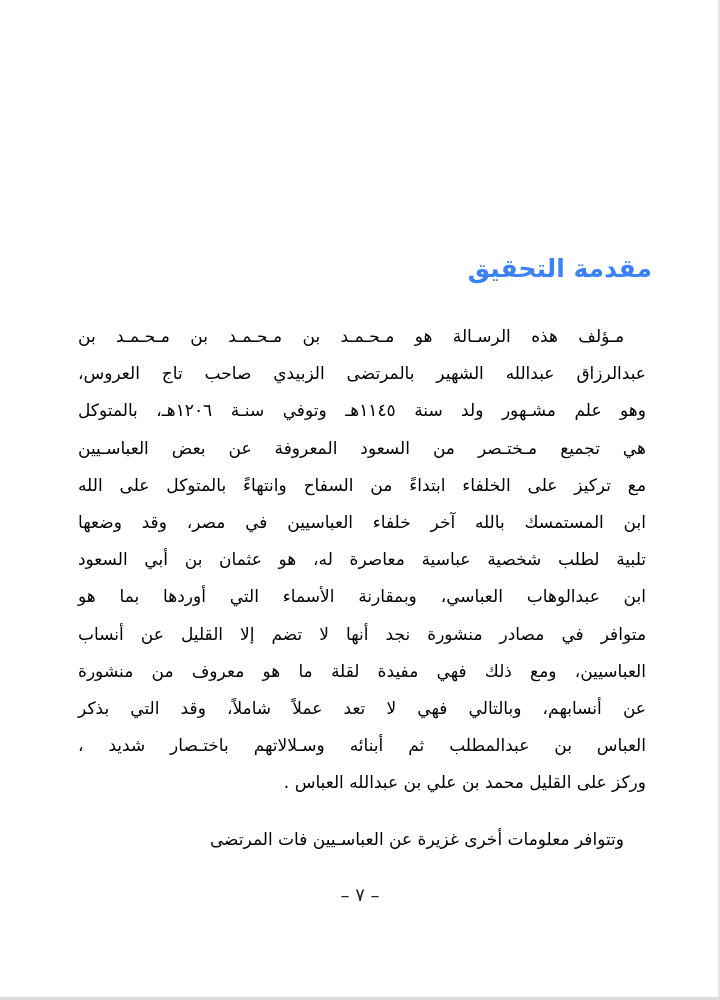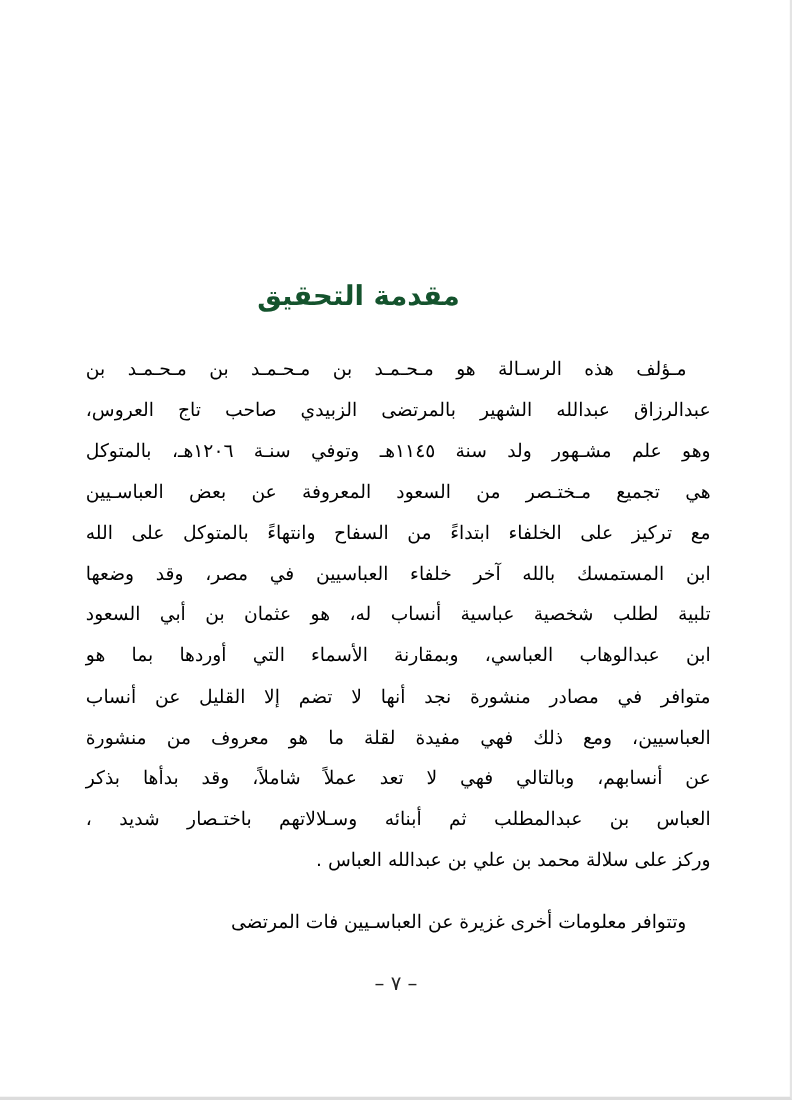--- a/index.html
+++ b/index.html
@@ -22,27 +22,26 @@
       height: 997px;
       background: #ffffff;
       border-right: 2px solid #e4e4e4;
       border-bottom: 3px solid #dcdcdc;
     }
     .title {
       position: absolute;
       top: 252px;
       left: 0;
       width: 652px;
-      text-align: center;
       direction: rtl;
       font-family: "DejaVu Sans", sans-serif;
       font-weight: bold;
       font-size: 25px;
       line-height: 34px;
-      color: #14532d;
+      color: #3b82f6;
     }
     .body-text {
       position: absolute;
       top: 318px;
       left: 78px;
       width: 568px;
       direction: rtl;
       font-family: "DejaVu Sans", sans-serif;
       font-size: 17px;
       line-height: 37.2px;
@@ -85,24 +84,24 @@
 <div class="page">
   <div class="title">مقدمة التحقيق</div>
 
   <div class="body-text">
     <span class="line first">مـؤلف هذه الرسـالة هو مـحـمـد بن مـحـمـد بن مـحـمـد بن</span>
     <span class="line">عبدالرزاق عبدالله الشهير بالمرتضى الزبيدي صاحب تاج العروس،</span>
     <span class="line">وهو علم مشـهور ولد سنة ١١٤٥هـ وتوفي سنـة ١٢٠٦هـ، بالمتوكل</span>
     <span class="line">هي تجميع مـختـصر من السعود المعروفة عن بعض العباسـيين</span>
     <span class="line">مع تركيز على الخلفاء ابتداءً من السفاح وانتهاءً بالمتوكل على الله</span>
     <span class="line">ابن المستمسك بالله آخر خلفاء العباسيين في مصر، وقد وضعها</span>
-    <span class="line">تلبية لطلب شخصية عباسية أنساب له، هو عثمان بن أبي السعود</span>
+    <span class="line">تلبية لطلب شخصية عباسية معاصرة له، هو عثمان بن أبي السعود</span>
     <span class="line">ابن عبدالوهاب العباسي، وبمقارنة الأسماء التي أوردها بما هو</span>
     <span class="line">متوافر في مصادر منشورة نجد أنها لا تضم إلا القليل عن أنساب</span>
     <span class="line">العباسيين، ومع ذلك فهي مفيدة لقلة ما هو معروف من منشورة</span>
-    <span class="line">عن أنسابهم، وبالتالي فهي لا تعد عملاً شاملاً، وقد بدأها بذكر</span>
+    <span class="line">عن أنسابهم، وبالتالي فهي لا تعد عملاً شاملاً، وقد التي بذكر</span>
     <span class="line">العباس بن عبدالمطلب ثم أبنائه وسـلالاتهم باختـصار شديد ،</span>
-    <span class="line short">وركز على سلالة محمد بن علي بن عبدالله العباس .</span>
+    <span class="line short">وركز على القليل محمد بن علي بن عبدالله العباس .</span>
     <span class="line para short">وتتوافر معلومات أخرى غزيرة عن العباسـيين فات المرتضى</span>
   </div>
 
   <div class="page-number">– ٧ –</div>
 </div>
 
 </body></html>

